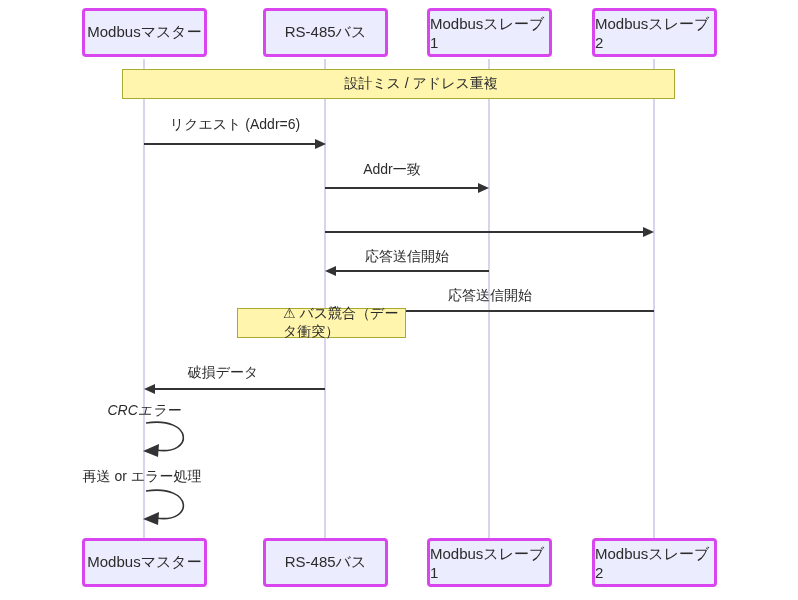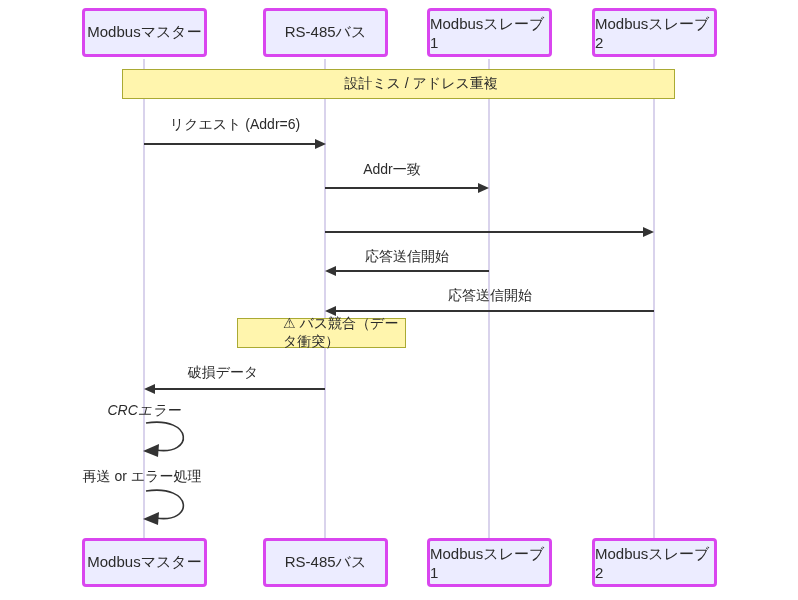--- a/index.html
+++ b/index.html
@@ -100,21 +100,21 @@
   <div class="arr-r" style="left:643px;top:227px;"></div>
 
   <div class="msg-label" style="left:407px;top:248px;">応答送信開始</div>
   <div class="msg-line" style="left:334px;top:270px;width:155px;"></div>
   <div class="arr-l" style="left:325px;top:266px;"></div>
 
   <div class="msg-label" style="left:490px;top:287px;">応答送信開始</div>
   <div class="msg-line" style="left:334px;top:310px;width:320px;"></div>
   <div class="arr-l" style="left:325px;top:306px;"></div>
 
-  <div class="note" style="left:237px;top:318px;width:169px;height:30px;">⚠ バス競合（データ衝突）</div>
+  <div class="note" style="left:237px;top:308px;width:169px;height:30px;">⚠ バス競合（データ衝突）</div>
 
   <div class="msg-label" style="left:223px;top:364px;">破損データ</div>
   <div class="msg-line" style="left:153px;top:388px;width:172px;"></div>
   <div class="arr-l" style="left:144px;top:384px;"></div>
 
   <div class="msg-label" style="left:144px;top:402px;font-style:italic;">CRCエラー</div>
 
   <div class="msg-label" style="left:142px;top:468px;">再送 or エラー処理</div>
 
   <svg class="loops" viewBox="0 0 798 600">

